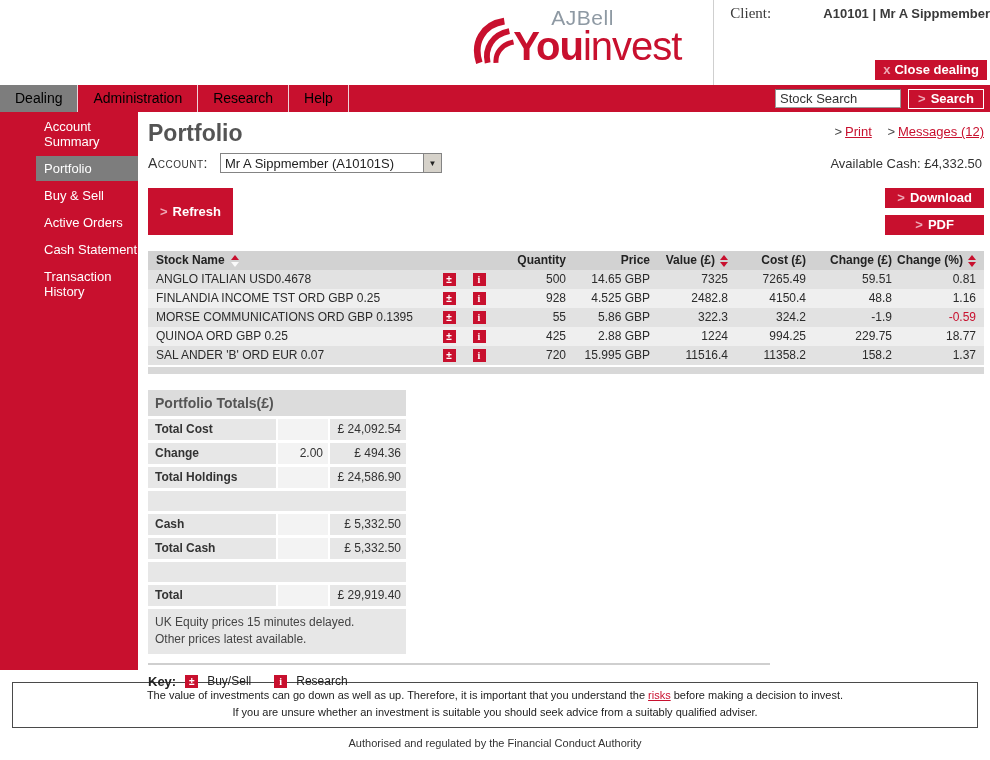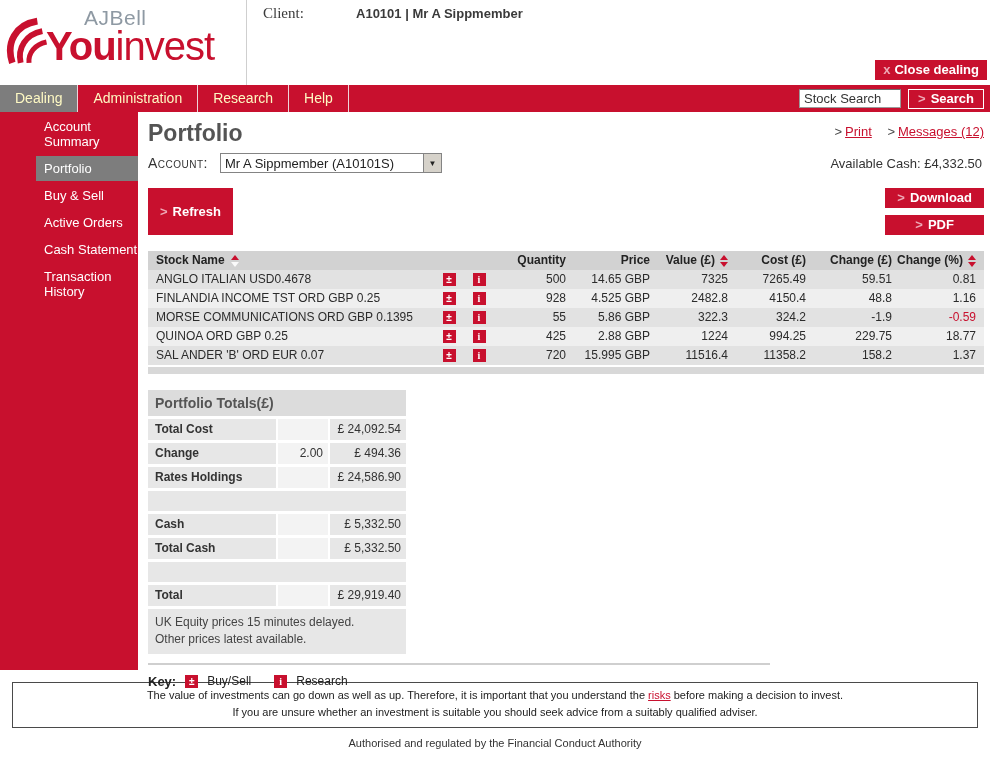--- a/index.html
+++ b/index.html
@@ -1,40 +1,40 @@
 <!DOCTYPE html>
 <html><head>
 <meta charset="utf-8">
 <style>
   * { margin:0; padding:0; box-sizing:border-box; }
   html,body { width:990px; height:760px; background:#fff; overflow:hidden;
               font-family:"Liberation Sans", sans-serif; }
 
   
-  .hdr { height:85px; display:flex; position:relative; background:#fff; }
+  .hdr { height:85px; display:flex; position:relative; background:#fff;justify-content:flex-end; }
   .logo { width:247px; border-right:1px solid #cfcfcf; position:relative; height:85px; }
   .logo-swoosh { position:absolute; left:4px; top:16px; }
   .logo-ajbell { position:absolute; left:84px; top:6px; color:#8e99a3; font-size:21px; letter-spacing:0.5px; }
   .logo-word { position:absolute; left:46px; top:24px; font-size:40px; color:#c8102e; letter-spacing:-1px; }
   .logo-word .you { font-weight:bold; }
   .client-blk { padding:4px 0 0 16px; font-size:15px; }
   .client-label { font-family:"Liberation Serif", serif; color:#3a3a3a; }
   .client-value { font-weight:bold; color:#3a3a3a; margin-left:48px; font-size:13px; }
   .close-btn { position:absolute; right:3px; bottom:5px; background:#c8102e; color:#fff;
                border:0; font-size:13px; font-weight:bold; padding:2px 8px 3px; cursor:pointer; }
   .close-btn .x { color:#eea9b6; margin-right:4px; }
 
   
   .nav { height:27px; background:#c8102e; display:flex; align-items:center; }
   .nav-tabs { display:flex; height:27px; }
-  .nav-tab { color:#fef9c3; font-size:14px; line-height:27px; padding:0 15px;
+  .nav-tab { color:#000000; font-size:14px; line-height:27px; padding:0 15px;
              border-right:1px solid #efd3d9; cursor:pointer; text-decoration:none; white-space:nowrap; }
   .nav-tab.active { background:#7d7d7d; }
   .nav-search { margin-left:auto; display:flex; align-items:center; padding-right:6px; }
-  .nav-search input { width:102px; height:19px; border:1px solid #9a9a9a; border-top-color:#6e6e6e;
+  .nav-search input { width:126px; height:19px; border:1px solid #9a9a9a; border-top-color:#6e6e6e;
                       font-size:13px; padding:0 4px; color:#333; font-family:"Liberation Sans",sans-serif; }
   .search-btn { margin-left:7px; background:#c8102e; border:1px solid #fff; color:#fff;
                 font-weight:bold; font-size:13px; padding:1px 9px 2px; cursor:pointer; }
   .search-btn .arr, .red-btn .arr { color:#eea9b6; margin-right:5px; font-weight:bold; }
 
   
   .body-row { display:flex; height:558px; }
   .sidebar { width:138px; background:#c8102e; flex:0 0 138px; padding-top:2px;padding-left:36px; }
   .side-item { display:block; color:#fff; font-size:13px; padding:5px 0 5px 8px; margin-bottom:2px;
                cursor:pointer; text-decoration:none; }
@@ -316,21 +316,21 @@
             <span class="t-value">£ 24,092.54</span>
           </div>
 
           <div class="t-row">
             <span class="t-label">Change</span>
             <span class="t-mid">2.00</span>
             <span class="t-value">£ 494.36</span>
           </div>
 
           <div class="t-row">
-            <span class="t-label">Rates Holdings</span>
+            <span class="t-label">Total Holdings</span>
             <span class="t-mid"></span>
             <span class="t-value">£ 24,586.90</span>
           </div>
 
           <div class="t-row spacer">
             <span class="t-label"></span>
             <span class="t-mid"></span>
             <span class="t-value"></span>
           </div>
 

